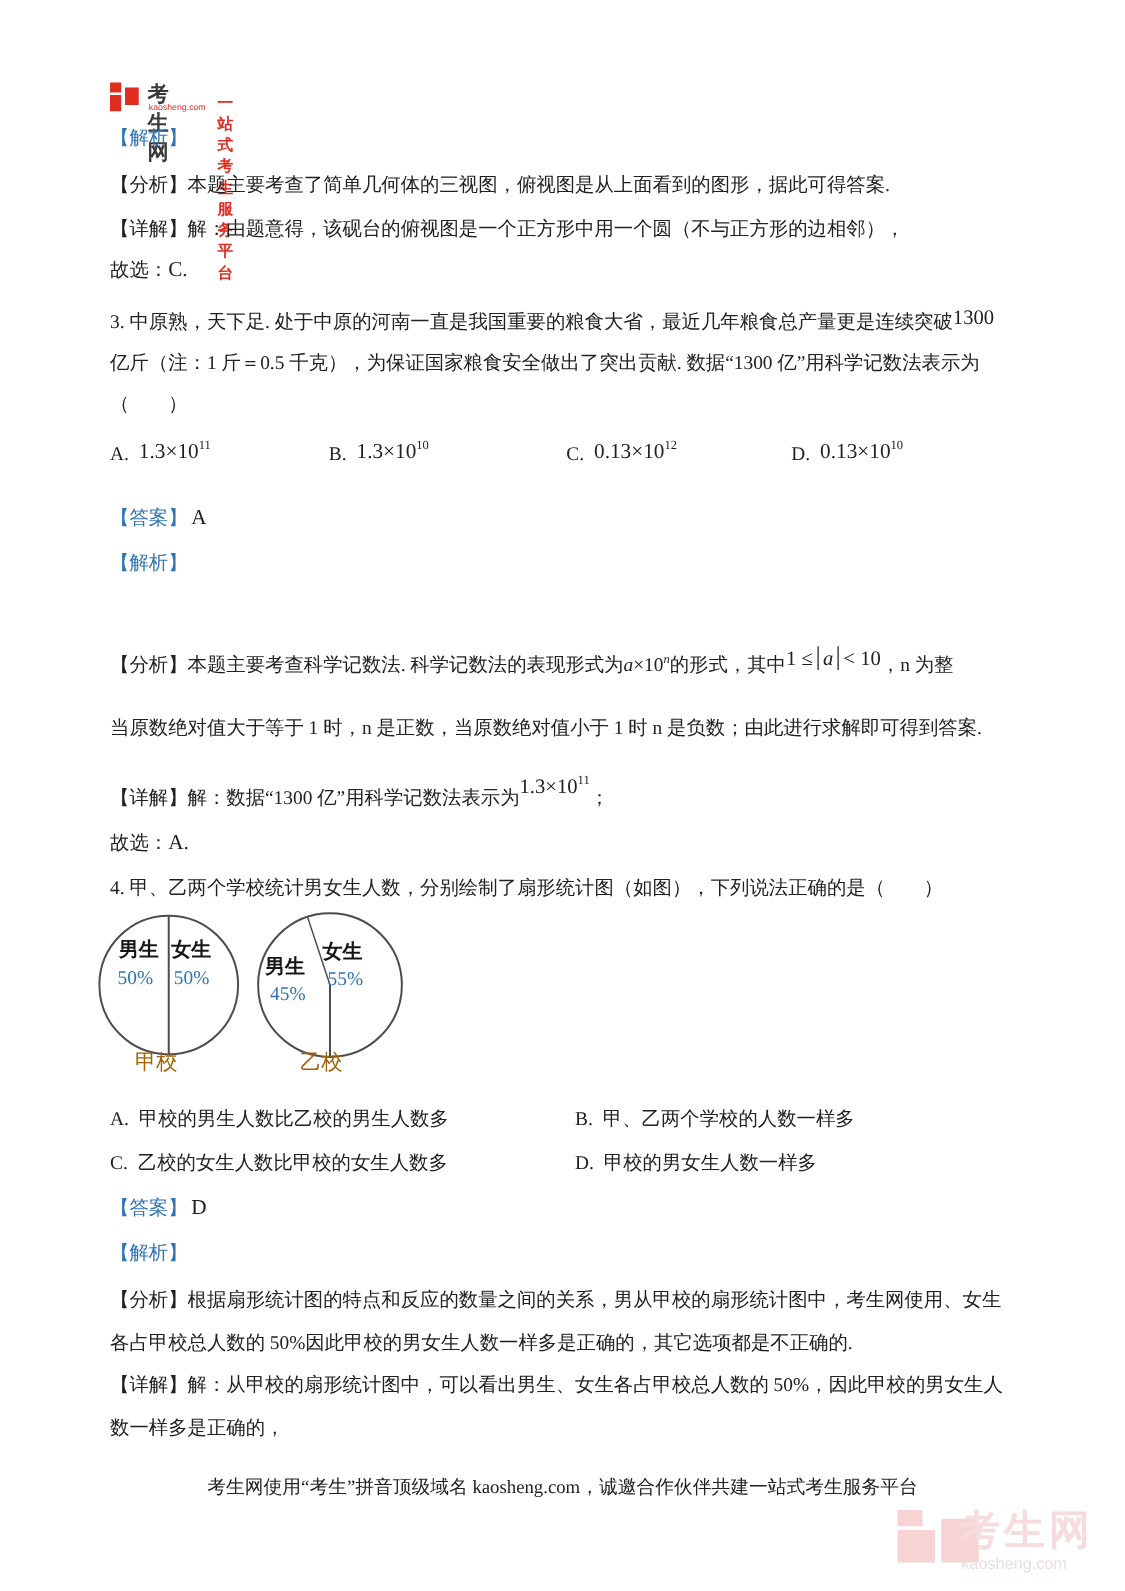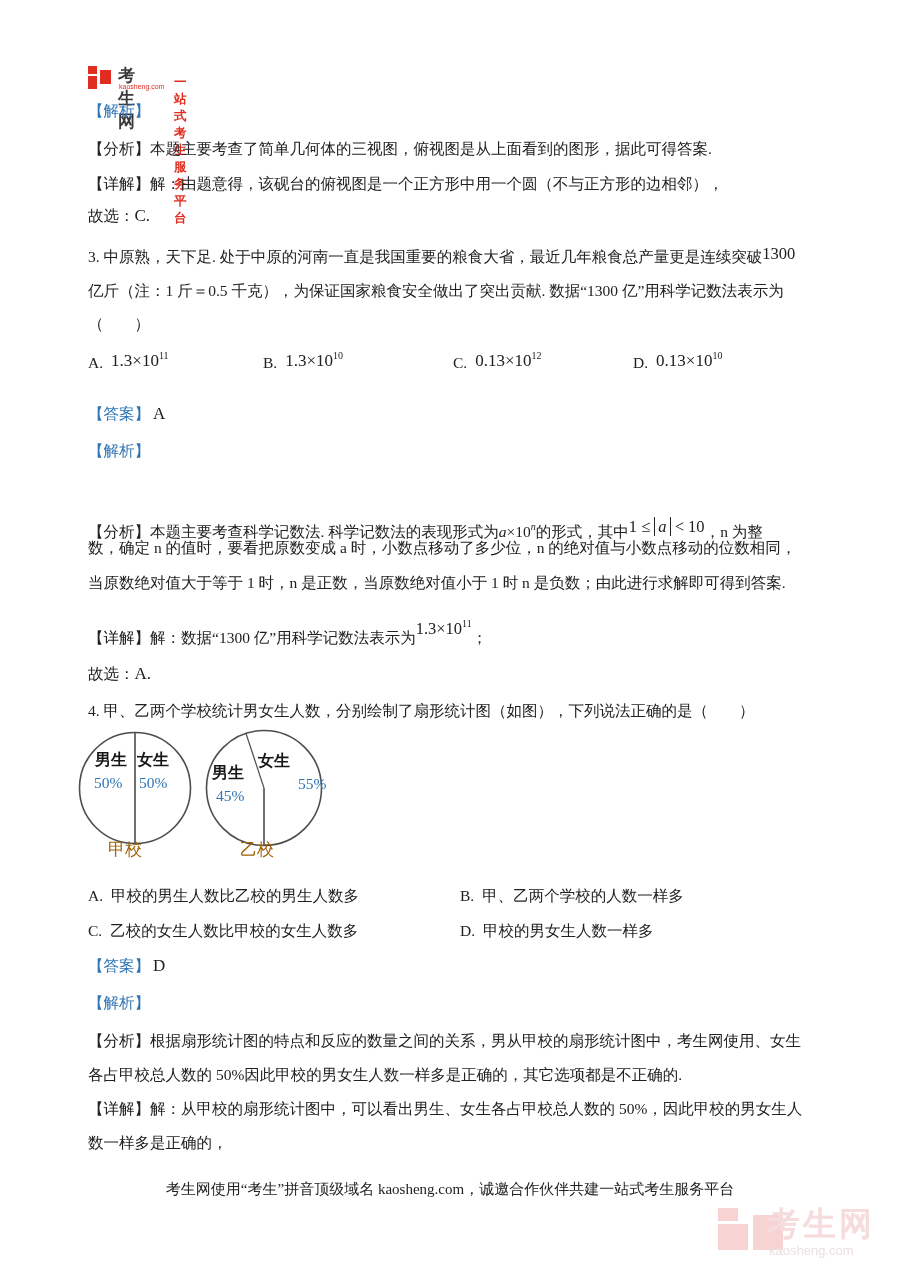--- a/index.html
+++ b/index.html
@@ -82,21 +82,20 @@
   </div>
 
   <div class="ln" style="top:403px;">
     <span class="blue">【答案】</span><span class="ans-letter">A</span>
   </div>
   <div class="ln blue" style="top:440px;">【解析】</div>
 
   <div class="ln" style="top:494px;margin-top:22px;">
     <span>【分析】本题主要考查科学记数法. 科学记数法的表现形式为</span><span class="eq"><i class="var">a</i><span>×10</span><sup class="exp var">n</sup></span><span>的形式，其中</span><span class="raised eq"><span>1 ≤ </span><span class="abs">a</span><span> &lt; 10</span></span><span>，n 为整</span>
   </div>
-  <div class="ln" style="top:537px;">数，确定 n 的值时，要看把原数变成 a 时，小数点移动了多少位，n 的绝对值与小数点移动的位数相同，</div>
   <div class="ln" style="top:572px;">当原数绝对值大于等于 1 时，n 是正数，当原数绝对值小于 1 时 n 是负数；由此进行求解即可得到答案.</div>
 
   <div class="ln" style="top:618px;text-align:right;">
     <span>【详解】解：数据“1300 亿”用科学记数法表示为</span><span class="raised eq" style="vertical-align:9px;"><span>1.3×10</span><sup class="exp">11</sup></span><span>；</span>
   </div>
   <div class="ln" style="top:663px;">
     <span>故选：</span><span class="choice-letter">A.</span>
   </div>
 
   <div class="ln" style="top:700px;">4. 甲、乙两个学校统计男女生人数，分别绘制了扇形统计图（如图），下列说法正确的是（　　）</div>
@@ -112,21 +111,21 @@
   <span class="piecap" style="left:108px;top:838px;">甲校</span>
 
   <svg class="pie-svg" style="left:203px;top:728px;" width="122" height="122">
     <circle cx="61" cy="60" r="57.5" fill="#ffffff" stroke="#4d4d4d" stroke-width="1.6"></circle>
     <line x1="61" y1="60" x2="61" y2="117.5" stroke="#4d4d4d" stroke-width="1.6"></line>
     <line x1="61" y1="60" x2="43" y2="5.5" stroke="#4d4d4d" stroke-width="1.2"></line>
   </svg>
   <span class="pielbl" style="left:212px;top:763px;">男生</span>
   <span class="piepct" style="left:216px;top:787px;">45%</span>
   <span class="pielbl" style="left:258px;top:751px;">女生</span>
-  <span class="piepct" style="left:262px;top:775px;margin-left:36px;">55%</span>
+  <span class="piepct" style="left:262px;top:775px;">55%</span>
   <span class="piecap" style="left:240px;top:838px;">乙校</span>
 
   <div class="ln" style="top:885px;left:88px;">
     <span class="opt-label">A.</span><span>甲校的男生人数比乙校的男生人数多</span>
   </div>
   <div class="ln" style="top:885px;left:460px;">
     <span class="opt-label">B.</span><span>甲、乙两个学校的人数一样多</span>
   </div>
   <div class="ln" style="top:920px;left:88px;">
     <span class="opt-label">C.</span><span>乙校的女生人数比甲校的女生人数多</span>

